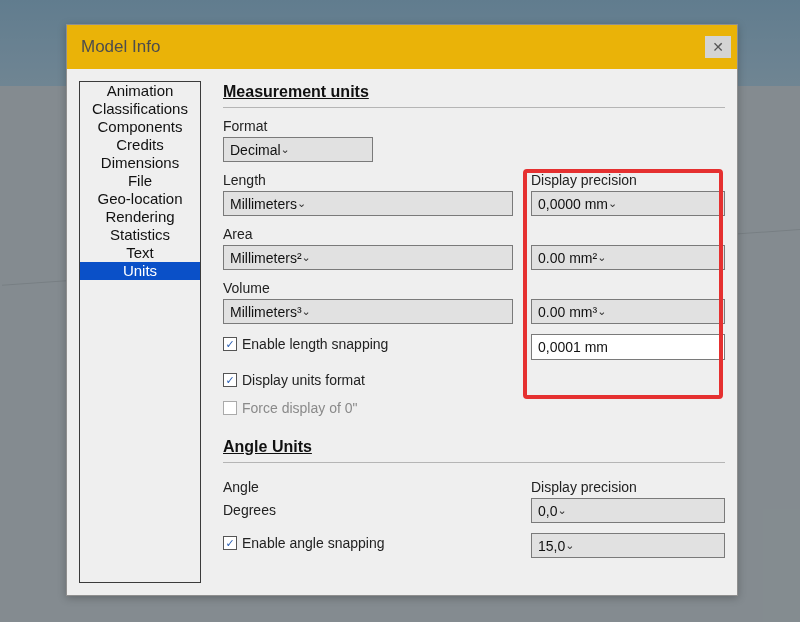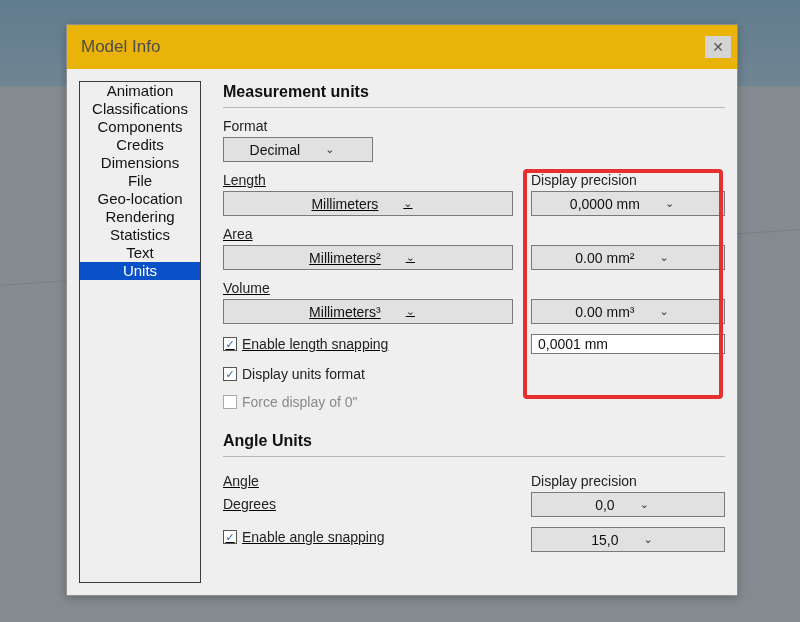--- a/index.html
+++ b/index.html
@@ -85,48 +85,48 @@
     flex:1;
     padding-top:2px;
     position:relative;
   }
   h2.section {
     font-size:16px; font-weight:700;
     color:#111;
     margin-bottom:6px;
     padding-bottom:6px;
     border-bottom:1px solid #b5b5b5;
+    text-decoration:underline;
   }
   .fieldlabel {
     font-size:14px; color:#222;
     margin-top:10px; margin-bottom:3px;
   }
   .row {
     display:flex; gap:18px;
   }
-  .cell-left { width: 290px; text-decoration: underline; }
+  .cell-left { width: 290px; }
   .cell-right { flex:1; }
 
   .select {
-    display:flex; align-items:center; justify-content:center;
+    display:flex; align-items:center; justify-content:flex-start;
     background:#e1e1e1;
     border:1px solid #7a7a7a;
     height:25px;
     padding:0 18px 0 6px;
     font-size:14px; color:#111;
     cursor:pointer;
-    gap:25px;
   }
   .select .chev { font-size:11px; color:#333; }
   .select.narrow { width:150px; }
   .input {
     display:flex; align-items:center;
     background:#fff;
     border:1px solid #7a7a7a;
-    height:20px;
+    height:26px;
     padding:0 6px;
     font-size:14px; color:#111;
   }
 
   .check {
     display:flex; align-items:center; gap:5px;
     font-size:14px; color:#222;
     margin-top:12px;
   }
   .check.disabled { color:#8a8a8a; }

